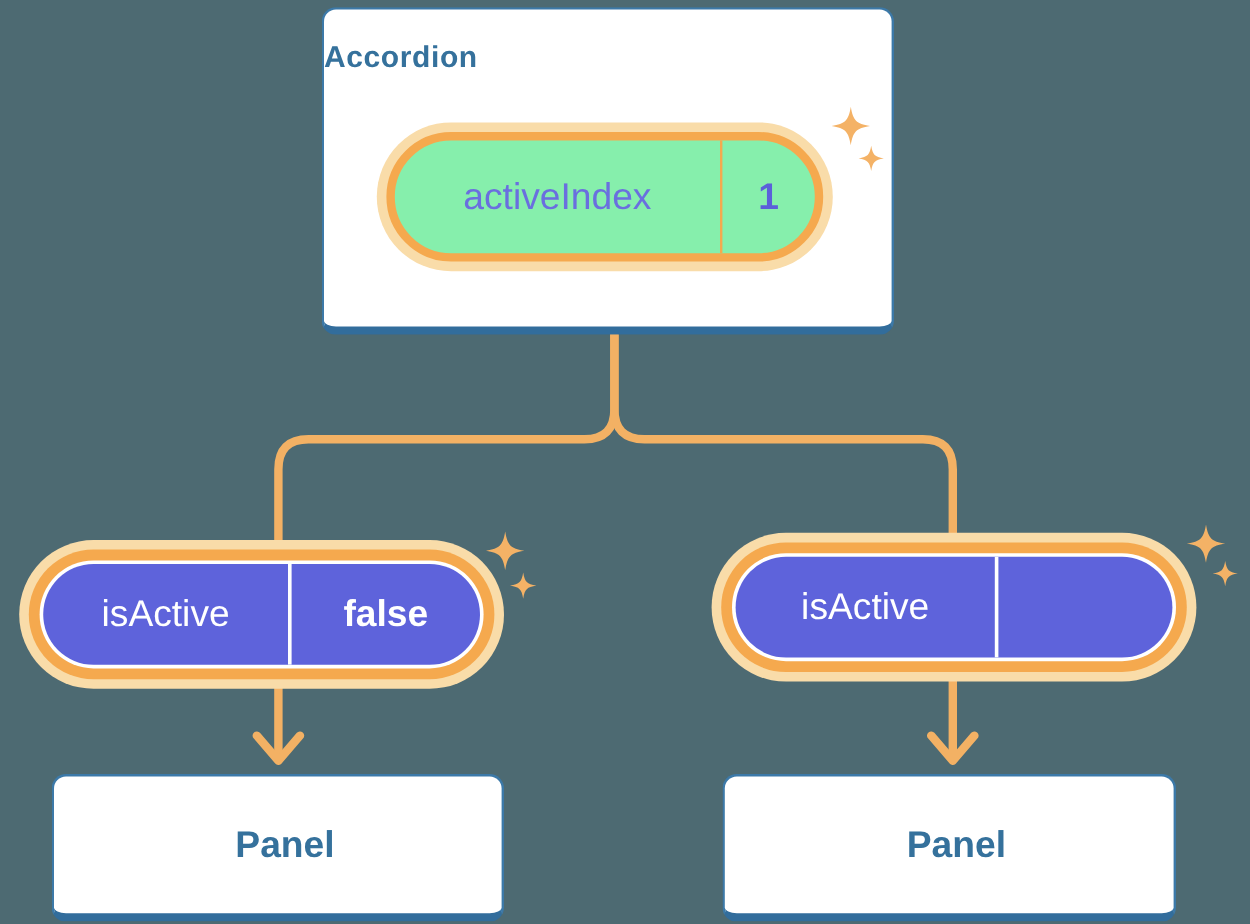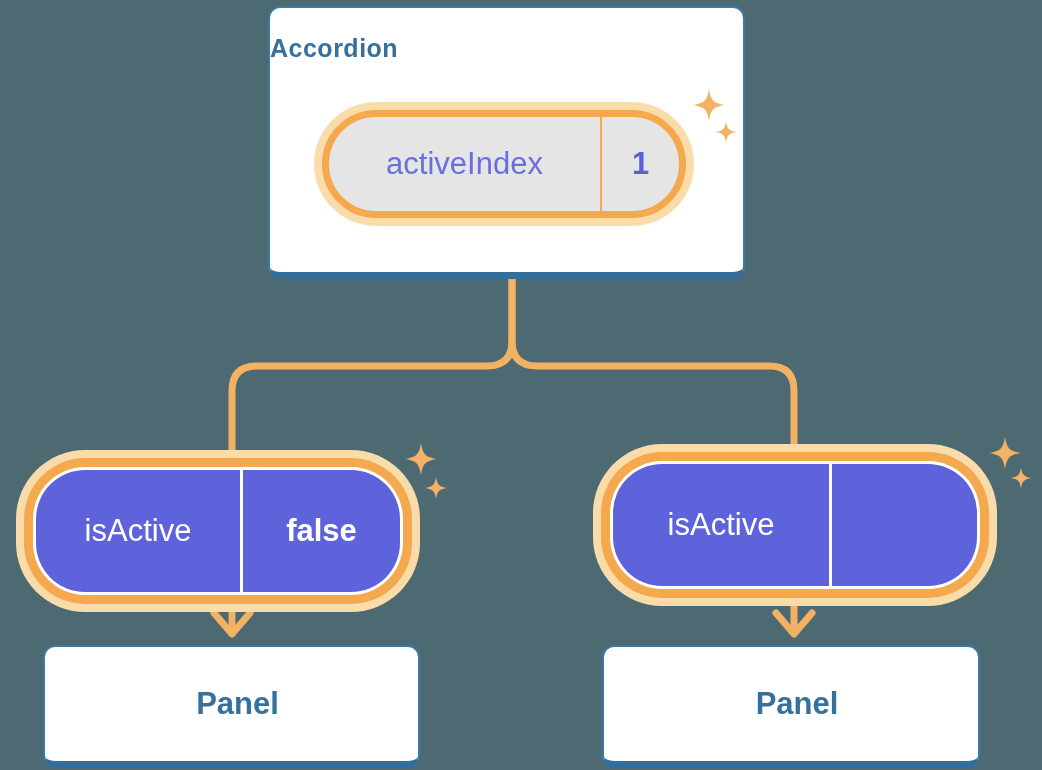--- a/index.html
+++ b/index.html
@@ -48,21 +48,21 @@
     font-weight:600;
     color:var(--heading-text);
     letter-spacing:0.5px;
   }
 
   
   .top-pill{
     position:absolute;left:322px;top:110px;
     width:364px;height:108px;
     box-sizing:border-box;
-    background:#e5e5e5;
+    background:#86efac;
     border:7px solid var(--ring-orange);
     border-radius:54px;
     box-shadow:0 0 0 8px var(--ring-halo);
     display:flex;align-items:stretch;
     z-index:3;
   }
   .top-pill .cell-name{
     flex:1 1 auto;
     display:flex;align-items:center;justify-content:center;
     font-size:31px;color:var(--state-name-text);
@@ -70,21 +70,21 @@
   .top-pill .divider{width:2px;background:var(--ring-orange);}
   .top-pill .cell-value{
     width:77px;
     display:flex;align-items:center;justify-content:center;
     font-size:31px;font-weight:700;color:var(--state-value-text);
   }
 
   
   .indigo-pill{
     position:absolute;
-    width:364px;height:122px;
+    width:364px;height:84px;
     box-sizing:border-box;
     background:var(--pill-fill);
     border-radius:49px;
     box-shadow:0 0 0 3px #FFFFFF, 0 0 0 12px var(--ring-orange), 0 0 0 20px var(--ring-halo);
     display:flex;align-items:stretch;
     overflow:hidden;
     z-index:3;
   }
   .pill-left{left:36px;top:470px;}
   .pill-right{left:613px;top:464px;}

